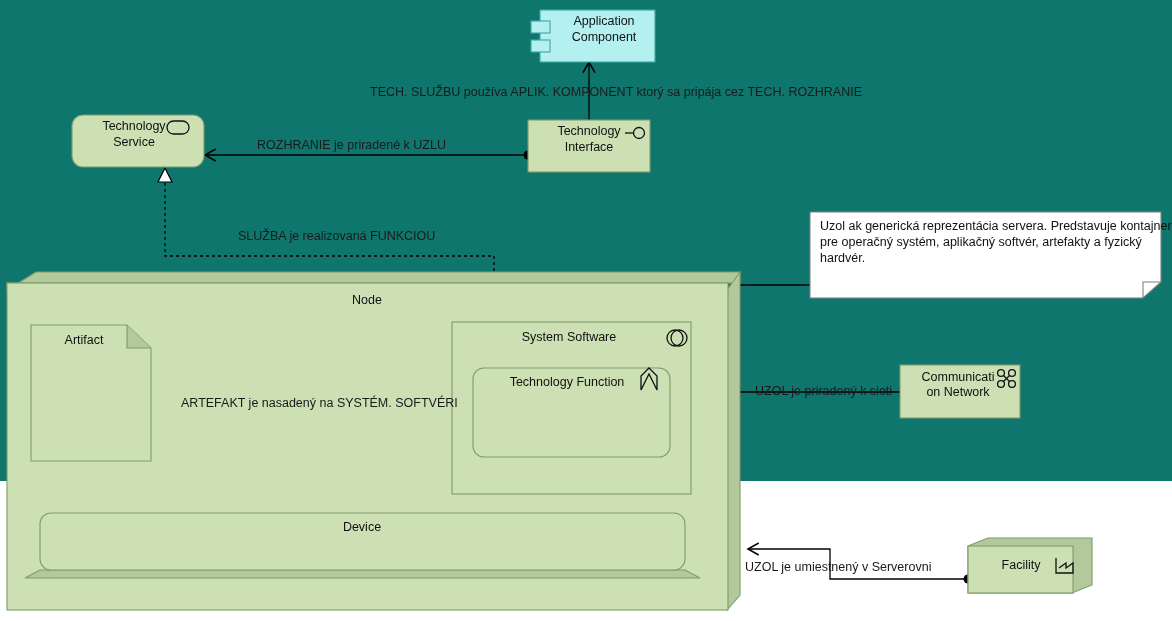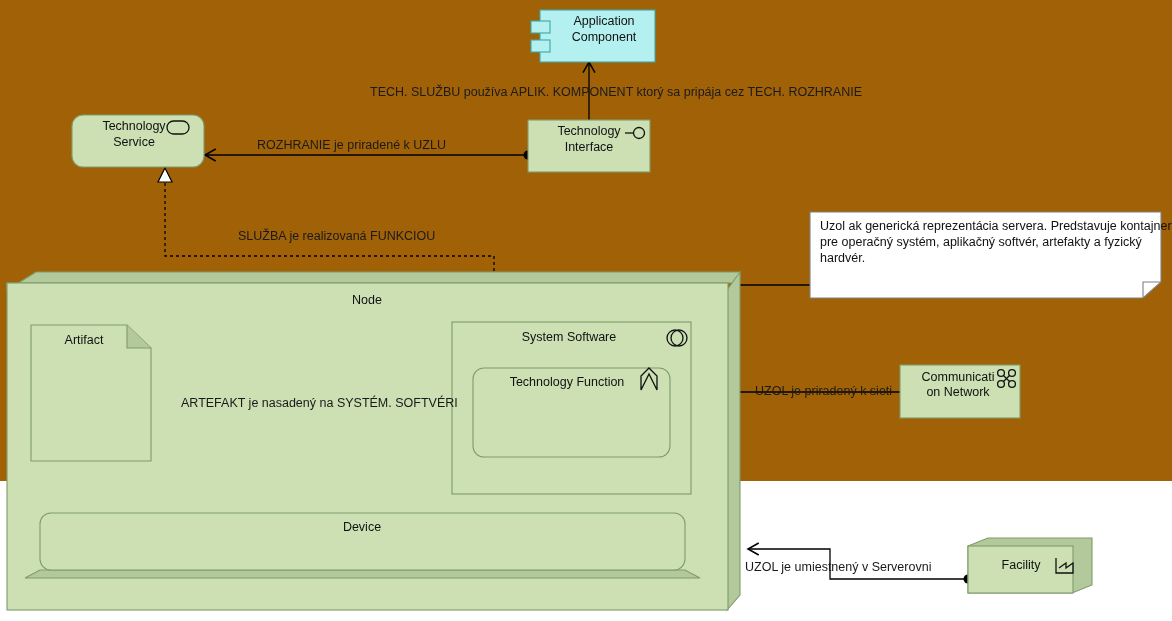--- a/index.html
+++ b/index.html
@@ -10,21 +10,21 @@
   body {
     font-family: "Liberation Sans", sans-serif;
     width: 1172px;
     height: 621px;
     overflow: hidden;
   }
   #canvas {
     position: relative;
     width: 1172px;
     height: 481px;
-    background: #a16207;
+    background: #0f766e;
   }
   svg.diagram {
     position: absolute;
     top: 0;
     left: 0;
     width: 1172px;
     height: 621px;
   }
   .node-label {
     font-size: 12.5px;

